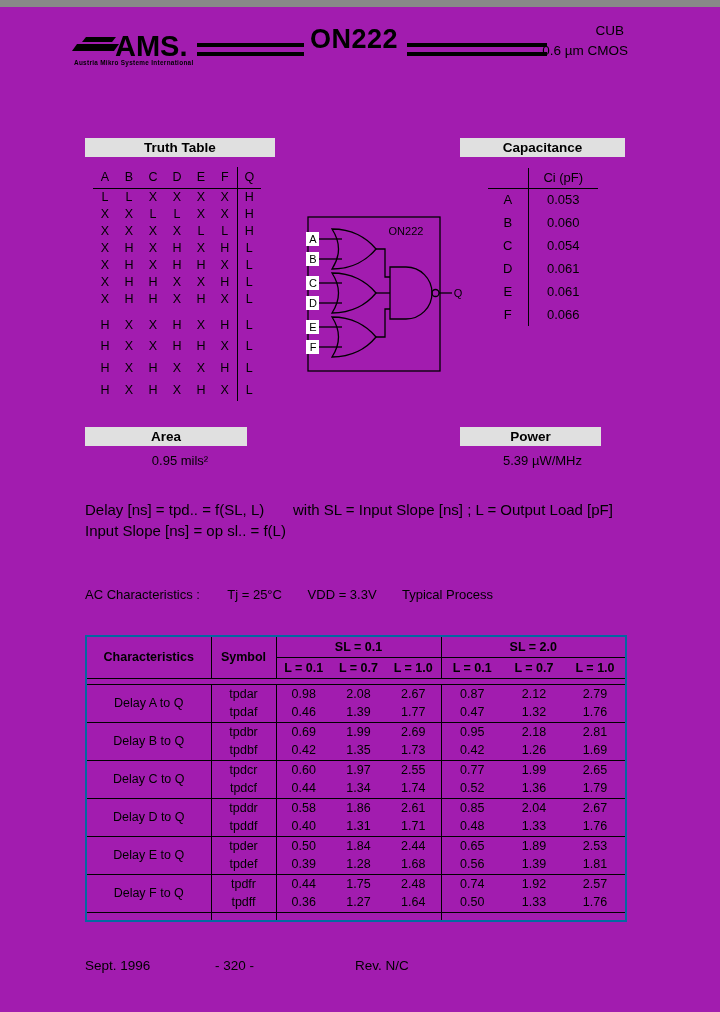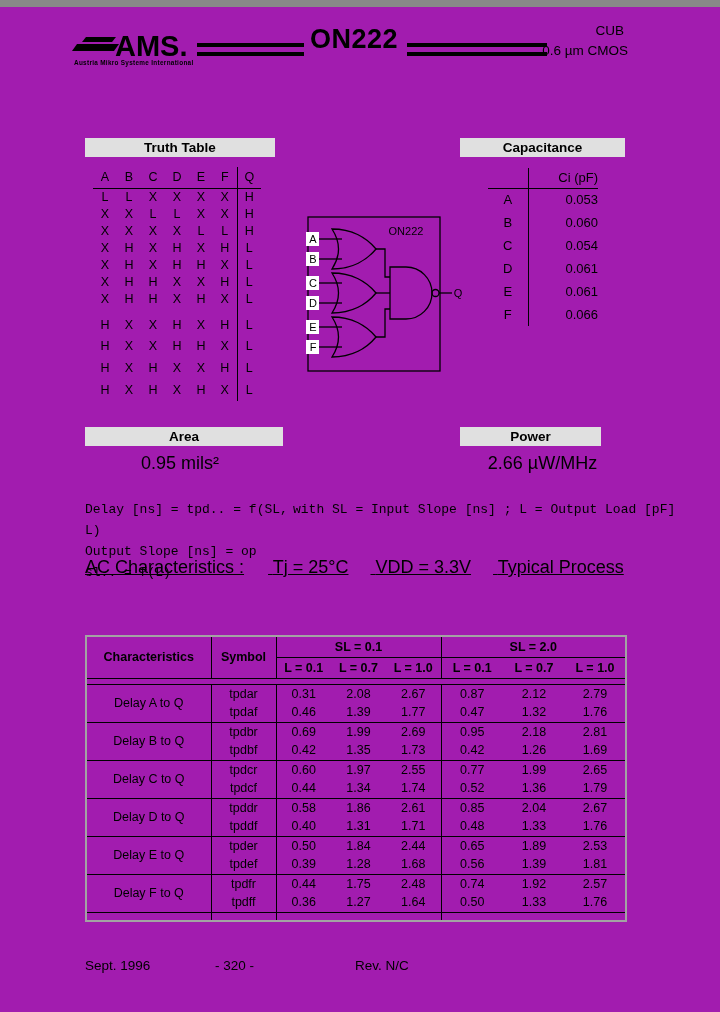--- a/index.html
+++ b/index.html
@@ -43,21 +43,21 @@
     font-size: 13.5px;
   }
 
   
   .secbar {
     position: absolute; height: 19px; background: #e0e0e0;
     font-size: 13.5px; font-weight: bold; text-align: center; line-height: 19px;
   }
   #bar-truth { left: 85px; top: 131px; width: 190px; }
   #bar-cap   { left: 460px; top: 131px; width: 165px; }
-  #bar-area  { left: 85px; top: 420px; width: 198px; }
+  #bar-area  { left: 85px; top: 420px; width: 162px; }
   #bar-power { left: 460px; top: 420px; width: 141px; }
   #bar-ac    { left: 85px; top: 597px; width: 540px; height: 20px; line-height: 20px; }
 
   
   #truth-table {
     position: absolute; left: 93px; top: 160px;
     border-collapse: collapse; font-size: 12.5px;
   }
   #truth-table th, #truth-table td {
     width: 24px; text-align: center; font-weight: normal; padding: 0;
@@ -68,51 +68,51 @@
   #truth-table tbody tr.tall td { height: 22px; }
   #truth-table tbody tr.gap td { height: 28px; vertical-align: bottom; padding-bottom: 3px; }
 
   
   #cap-table {
     position: absolute; left: 488px; top: 161px;
     border-collapse: collapse; font-size: 13px;
   }
   #cap-table td { padding: 0; text-align: center; }
   #cap-table td:first-child { width: 40px; }
-  #cap-table td:last-child  { width: 70px; border-left: 1.5px solid #000; text-align: right; }
+  #cap-table td:last-child  { width: 70px; border-left: 1.5px solid #000; }
   #cap-table thead td { border-bottom: 1.5px solid #000; height: 20px; }
   #cap-table tbody td { height: 23px; }
 
   
   #schematic { position: absolute; left: 294px; top: 204px; }
   #schematic path, #schematic line, #schematic rect.box, #schematic circle {
     fill: none; stroke: #000; stroke-width: 1.3;
   }
   #schematic text { font-family: "Liberation Sans", sans-serif; font-size: 11px; fill: #000; }
   #schematic rect.mask { fill: #fff; stroke: none; }
 
   
   .centerval {
-    position: absolute; text-align: center; font-size: 18px;
+    position: absolute; text-align: center; font-size: 13px;
   }
   #area-value  { left: 85px; top: 446px; width: 190px; }
   #power-value { left: 460px; top: 446px; width: 165px; }
 
   
-  #formulas { position: absolute; left: 85px; top: 492px; font-size: 13px; line-height: 21px; font-family: Liberation Mono, monospace; }
+  #formulas { position: absolute; left: 85px; top: 492px; font-size: 15px; line-height: 21px; }
   .frow { display: flex; }
   .fleft { width: 208px; }
-  #conditions { position: absolute; left: 85px; top: 550px; font-size: 18px; text-decoration: underline; }
+  #conditions { position: absolute; left: 85px; top: 580px; font-size: 13px; }
   #conditions .clabel { margin-right: 24px; }
   #conditions .citem  { margin-right: 22px; }
 
   
   #ac-table {
     position: absolute; left: 85px; top: 628px; width: 540px;
-    border-collapse: collapse; border: 2px solid #a3a3a3;
+    border-collapse: collapse; border: 2px solid #0369a1;
     table-layout: fixed; font-size: 12.5px;
   }
   #ac-table th, #ac-table td { padding: 0; text-align: center; }
   #ac-table thead th { font-weight: bold; height: 21px; }
   .b-r { border-right: 1.6px solid #000; }
   .b-l { border-left: 1.6px solid #000; }
   .b-b { border-bottom: 1.6px solid #000; }
   #ac-table tbody tr.grp > td { border-top: 1.6px solid #000; }
   #ac-table tbody tr.sp-top td { height: 6px; }
   #ac-table tbody tr.sp-bot td { height: 9px; border-top: 1.6px solid #000; }
@@ -334,29 +334,29 @@
     <text x="19" y="96" text-anchor="middle">D</text>
     <text x="19" y="120" text-anchor="middle">E</text>
     <text x="19" y="140" text-anchor="middle">F</text>
     <text x="112" y="24" text-anchor="middle">ON222</text>
     <text x="164" y="86" text-anchor="middle">Q</text>
   </svg>
 
   <div id="bar-area" class="secbar">Area</div>
   <div id="bar-power" class="secbar">Power</div>
   <div id="area-value" class="centerval">0.95 mils²</div>
-  <div id="power-value" class="centerval">2.66 µW/MHz</div>
+  <div id="power-value" class="centerval">5.39 µW/MHz</div>
 
   <div id="formulas">
     <div class="frow">
       <span class="fleft">Delay [ns]  =  tpd..  =  f(SL, L)</span>
       <span>with  SL = Input Slope [ns] ;  L = Output Load [pF]</span>
     </div>
     <div class="frow">
-      <span class="fleft">Output Slope [ns]  =  op  sl..  =  f(L)</span>
+      <span class="fleft">Input Slope [ns]  =  op  sl..  =  f(L)</span>
     </div>
   </div>
 
   <div id="conditions">
     <span class="clabel">AC Characteristics :</span>
     <span class="citem">Tj = 25°C</span>
     <span class="citem">VDD = 3.3V</span>
     <span class="citem">Typical Process</span>
   </div>
 
@@ -388,21 +388,21 @@
         <th class="b-b">L = 1.0</th>
       </tr>
     </thead>
     <tbody id="ac-body">
         <tr class="sp-top">
           <td colspan="8"></td>
         </tr>
         <tr class="grp">
           <td class="b-r" rowspan="2">Delay A to Q</td>
           <td class="b-r">tpdar</td>
-          <td>0.31</td>
+          <td>0.98</td>
           <td>2.08</td>
           <td>2.67</td>
           <td class="b-l">0.87</td>
           <td>2.12</td>
           <td>2.79</td>
         </tr>
         <tr>
           <td class="b-r">tpdaf</td>
           <td>0.46</td>
           <td>1.39</td>

